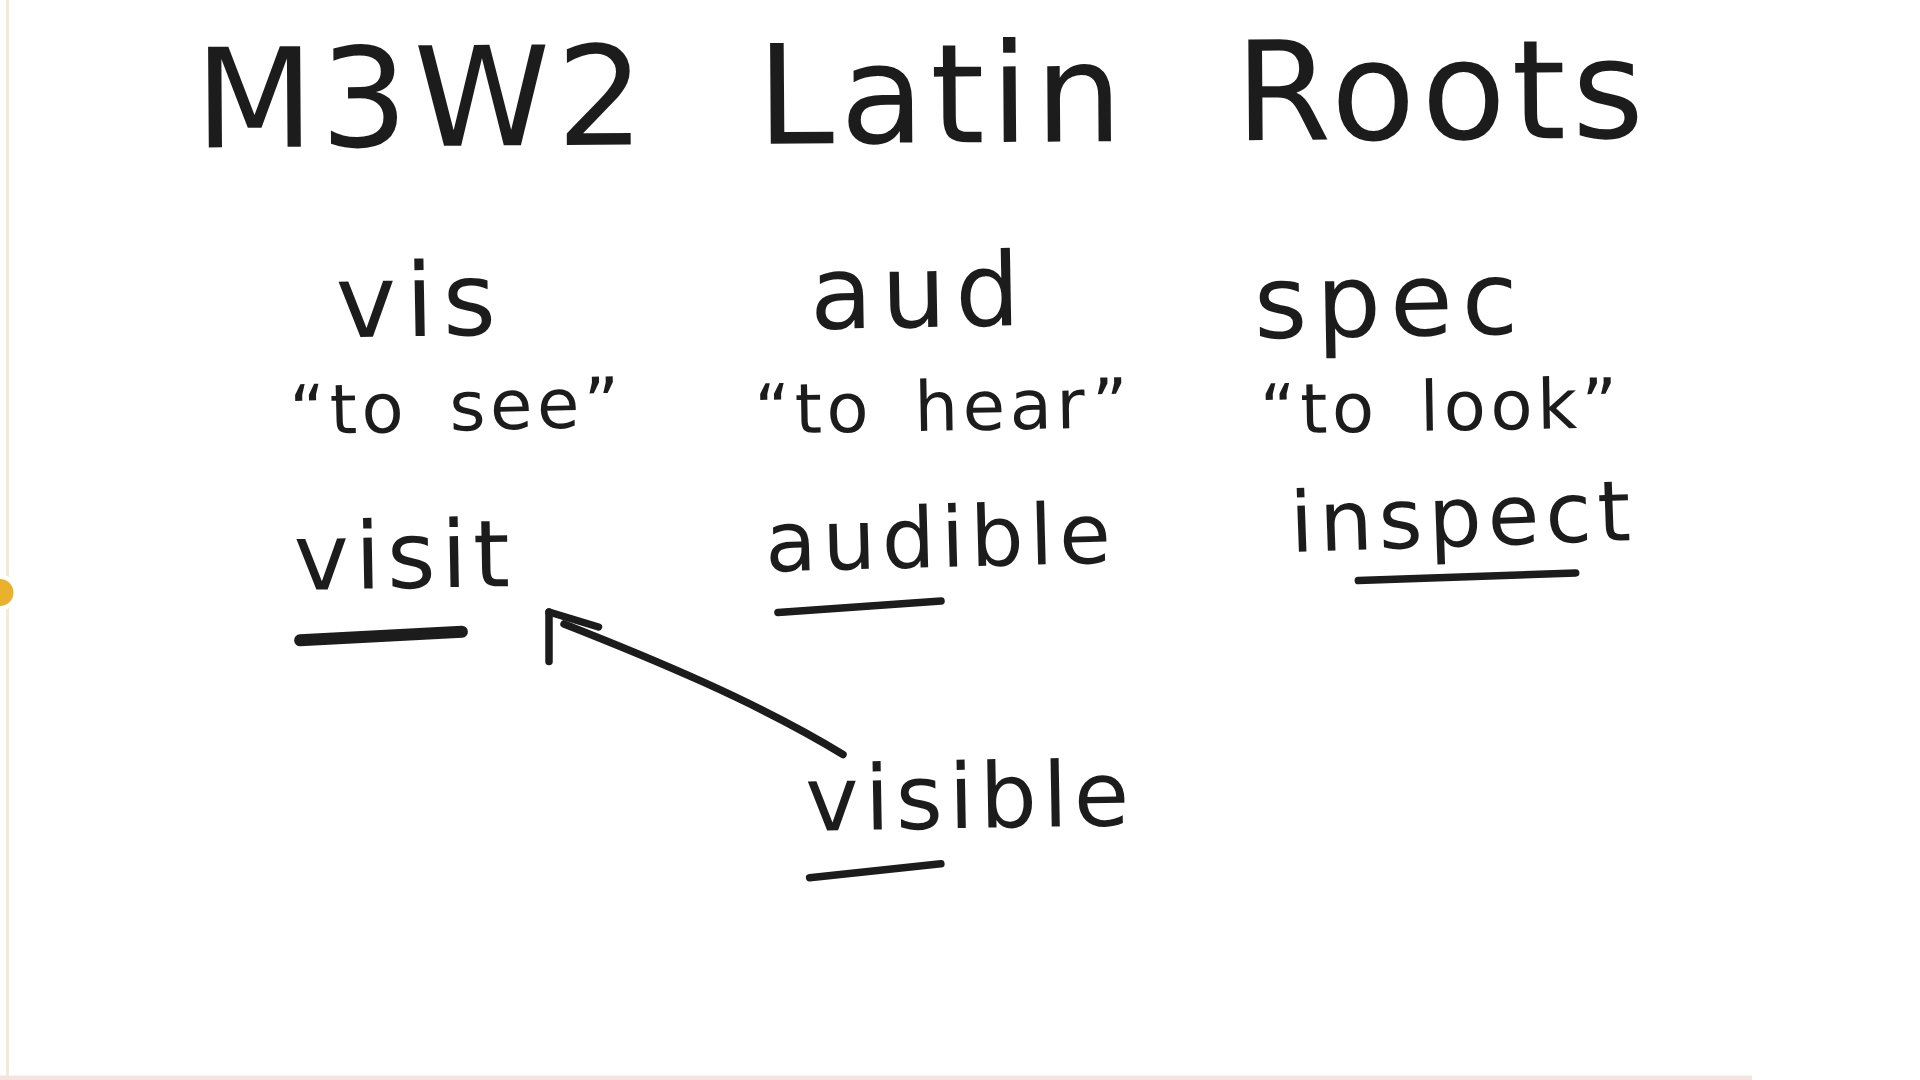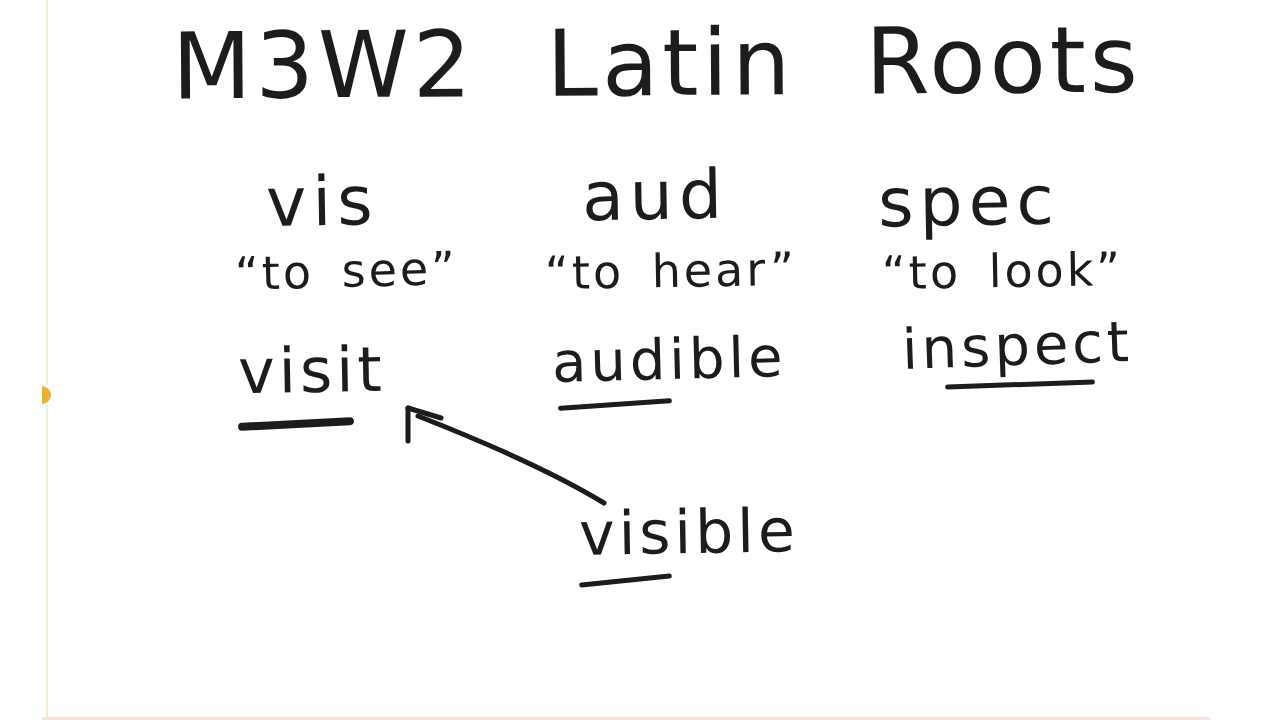--- a/index.html
+++ b/index.html
@@ -6,21 +6,20 @@
   html, body { width: 1280px; height: 720px; overflow: hidden; }
   body { font-family: "DejaVu Sans", sans-serif; background: #ffffff; }
 
   .stage {
     position: relative;
     width: 1168px;
     height: 720px;
     background: #ffffff;
     overflow: hidden;
     color: #1c1c1c;
-    margin-left: 42px;
   }
 
   
   .hw {
     position: absolute;
     color: #1c1c1c;
     white-space: nowrap;
     font-family: "DejaVu Sans", sans-serif;
     line-height: 1;
   }

